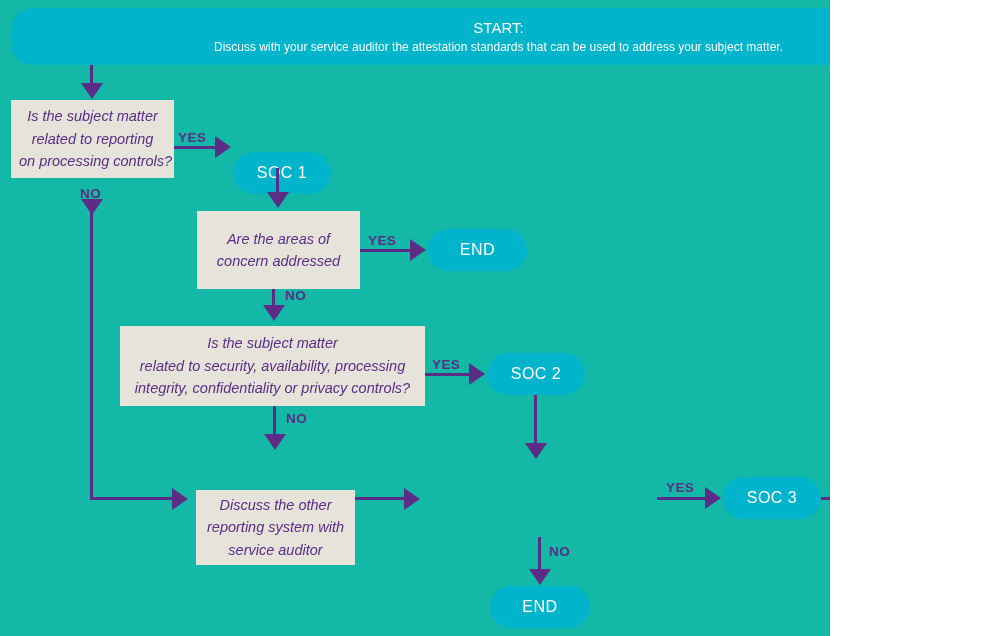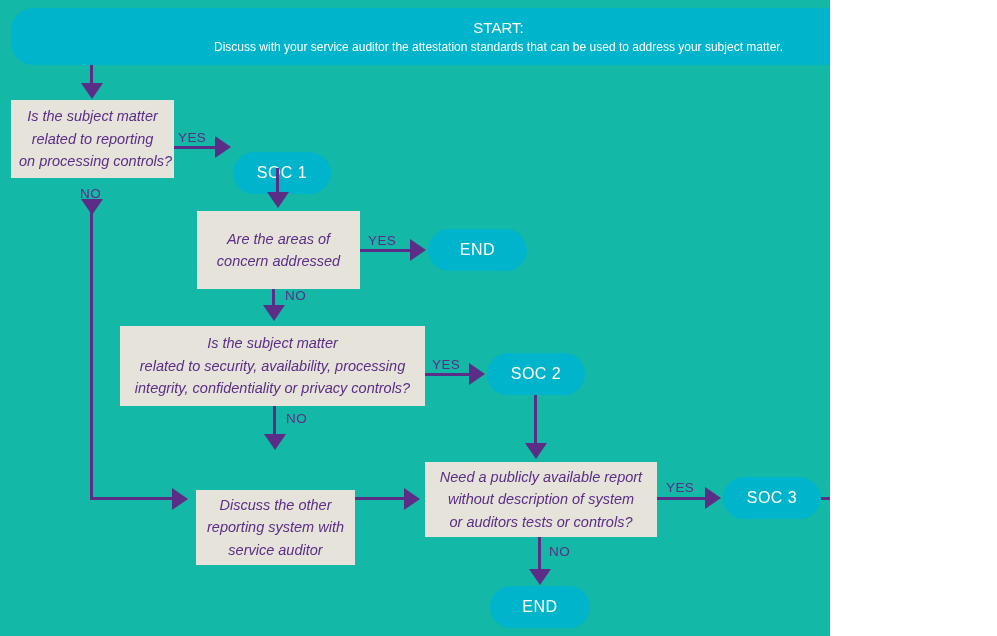--- a/index.html
+++ b/index.html
@@ -90,21 +90,21 @@
     border-top: 16px solid #5b2d86;
   }
   .arrow-right {
     border-top: 11px solid transparent;
     border-bottom: 11px solid transparent;
     border-left: 16px solid #5b2d86;
   }
   .edge-label {
     position: absolute;
     color: #5b2d86;
-    font-weight: normal;
+    font-weight: bold;
     font-size: 13.5px;
     letter-spacing: 0.4px;
   }
 </style>
 </head>
 <body>
 
 <div id="flowchart">
 
   <div class="node banner" style="left:11px; top:8px; width:975px; height:57px;">
@@ -178,25 +178,20 @@
 
   <div class="node decision" style="left:196px; top:490px; width:159px; height:75px;">
     <span class="line">Discuss the other</span>
     <span class="line">reporting system with</span>
     <span class="line">service auditor</span>
   </div>
 
   <div class="hline" style="left:355px; top:497px; width:52px;"></div>
   <div class="arrow-right" style="left:404px; top:488px;"></div>
 
-  <div class="node decision" style="left:425px; top:462px; width:232px; height:75px;">
-    <span class="line">Need a publicly available report</span>
-    <span class="line">without description of system</span>
-    <span class="line">or auditors tests or controls?</span>
-  </div>
 
   <div class="edge-label" style="left:666px; top:480px;">YES</div>
   <div class="hline" style="left:657px; top:497px; width:51px;"></div>
   <div class="arrow-right" style="left:705px; top:487px;"></div>
 
   <div class="node pill" style="left:723px; top:477px; width:98px; height:42px;">
     <span class="pill-label">SOC 3</span>
   </div>
 
   <div class="hline" style="left:821px; top:497px; width:39px;"></div>

